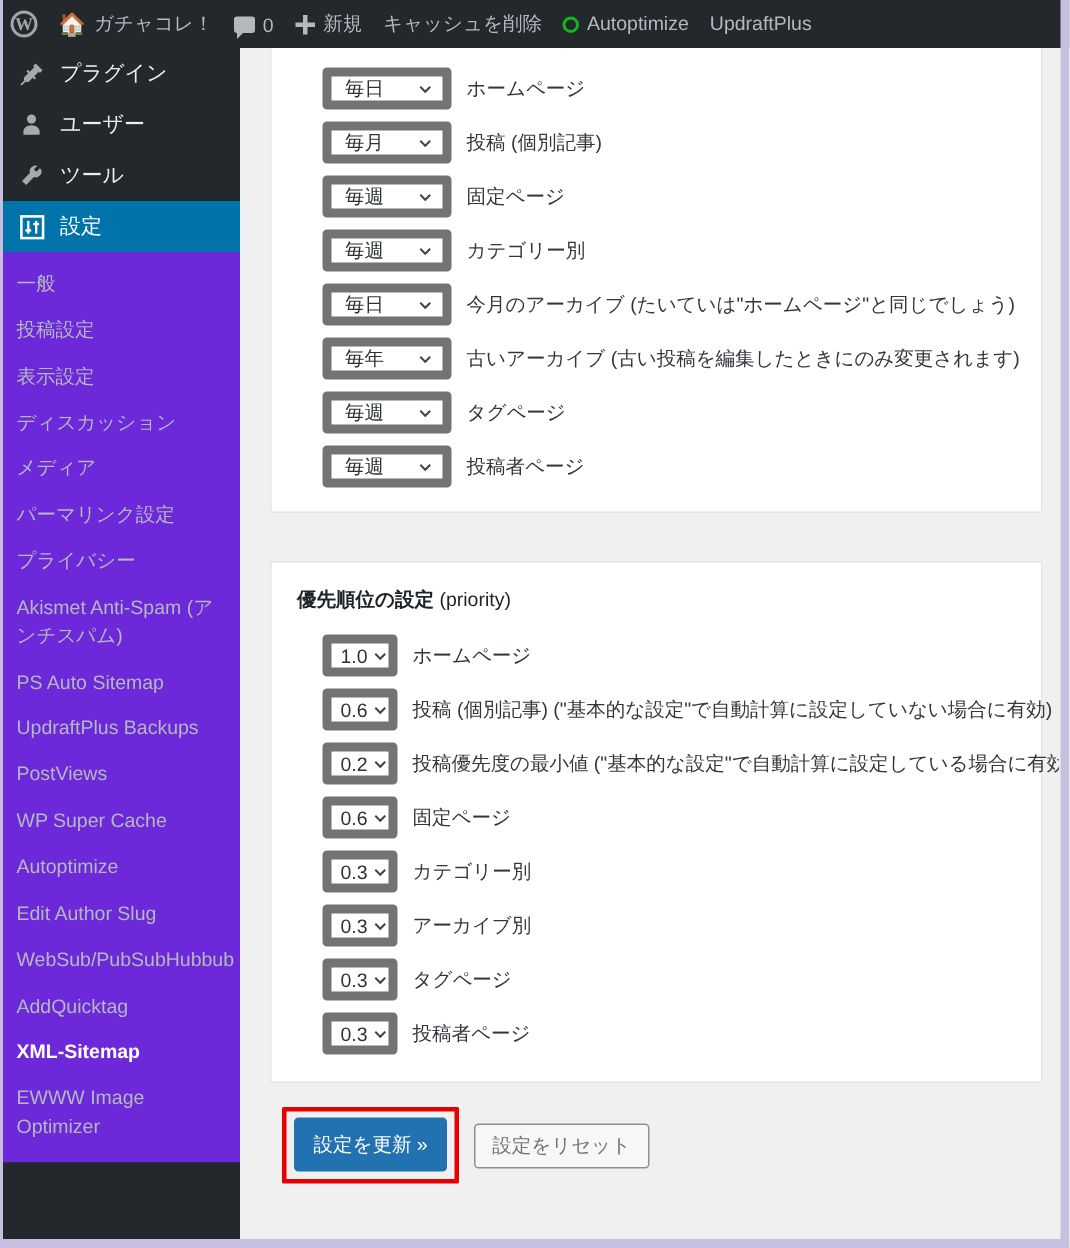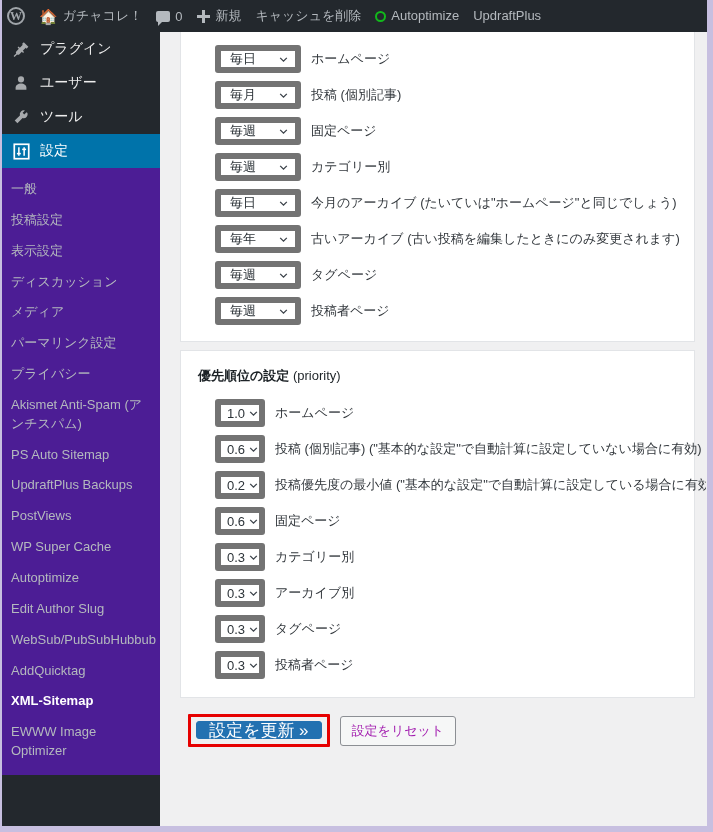--- a/index.html
+++ b/index.html
@@ -104,21 +104,21 @@
     position: absolute; right: -8px; top: 50%;
     margin-top: -8px;
     border-top: 8px solid transparent;
     border-bottom: 8px solid transparent;
     border-left: 8px solid #0073aa;
   }
   .mi { width: 20px; height: 20px; display: flex; align-items: center; justify-content: center; }
   .mi svg { display: block; }
 
   .submenu {
-    background: #4c1d95;
+    background: #6d28d9;
     padding: 6px 0 8px 0;
   }
   .submenu-item {
     display: block;
     padding: 6px 11px 6px 11px;
     color: #b4b9be;
     font-size: 13px;
     line-height: 1.45;
   }
   .submenu-item.current { color: #fff; font-weight: bold; }
@@ -134,21 +134,21 @@
     background: #f0f0f1;
     overflow: hidden;
   }
   .panel {
     background: #fff;
     border: 1px solid #e2e4e7;
     margin: 0 11px 0 20px;
     padding: 8px 0 14px 0;
   }
   .panel.first { margin-top: -10px; padding-top: 18px; height: 320px; }
-  .panel.second { margin-top: 8px; padding-top: 10px; }
+  .panel.second { margin-top: 32px; padding-top: 10px; }
 
   .panel-title {
     font-size: 13px;
     color: #1d2327;
     padding: 6px 0 10px 17px;
   }
   .panel-title b { font-weight: bold; }
 
   .row {
     display: flex;
@@ -196,32 +196,32 @@
   .btn-highlight-wrap {
     border: 3px solid #e60000;
     padding: 4px 5px 5px 5px;
     display: inline-flex;
     border-radius: 1px;
   }
   .btn-primary {
     background: #2271b1;
     border: 1px solid #2271b1;
     color: #fff;
-    font-size: 17px;
+    font-size: 13px;
     border-radius: 3px;
     padding: 0 12px;
-    height: 18px;
+    height: 36px;
     display: inline-flex;
     align-items: center;
     white-space: nowrap;
   }
   .btn-secondary {
     background: #f6f7f7;
     border: 1px solid #8c8f94;
-    color: #a21caf;
+    color: #737373;
     font-size: 13px;
     border-radius: 3px;
     padding: 0 11px;
     height: 30px;
     display: inline-flex;
     align-items: center;
     white-space: nowrap;
   }
 
   

